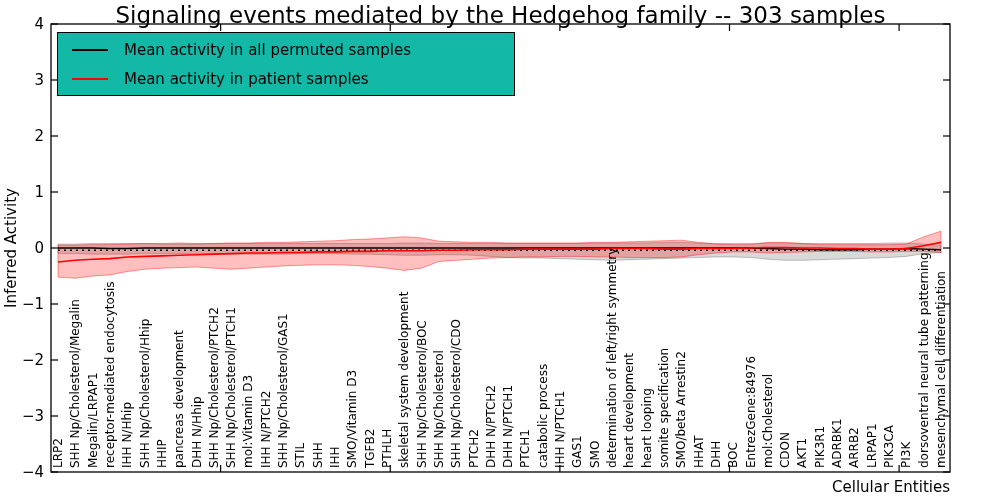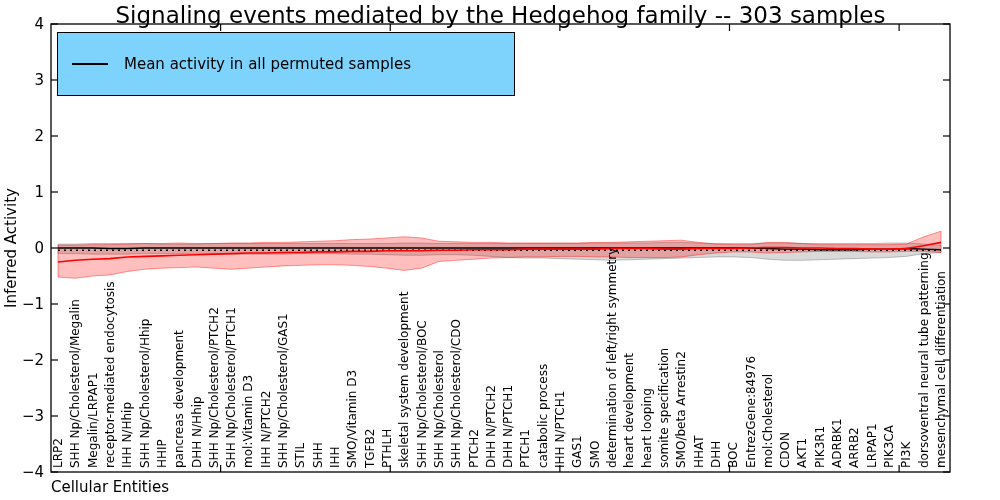--- a/index.html
+++ b/index.html
@@ -9,44 +9,48 @@
   }
   .title{
     position:absolute;top:2px;left:51px;width:899px;text-align:center;
     font-size:23px;white-space:nowrap;
   }
   .ylabel{
     position:absolute;top:248px;left:11px;transform:translate(-50%,-50%) rotate(-90deg);
     font-size:15px;white-space:nowrap;
   }
   .xlabel{
-    position:absolute;top:478px;left:51px;width:899px;text-align:left;font-size:15px;
+    position:absolute;top:478px;left:51px;width:899px;text-align:right;font-size:15px;
   }
   .legend{
     position:absolute;left:57px;top:32px;width:458px;height:64px;
-    border:1.5px solid #000;background:#7dd3fc;box-sizing:border-box;
+    border:1.5px solid #000;background:#14b8a6;box-sizing:border-box;
     display:flex;flex-direction:column;justify-content:center;gap:7px;z-index:5;
   }
   .legend-row{display:flex;align-items:center;height:22px;}
   .lswatch{display:inline-block;width:36px;height:2px;margin-left:14px;flex:0 0 36px;}
   .ltext{margin-left:16px;font-size:15px;white-space:nowrap;}
   svg#plot{position:absolute;left:0;top:0;font-family:"DejaVu Sans","Liberation Sans",sans-serif;}
 </style>
 </head>
 <body>
 
 <div class="figure">
   <div class="title">Signaling events mediated by the Hedgehog family -- 303 samples</div>
   <div class="ylabel">Inferred Activity</div>
   <div class="xlabel">Cellular Entities</div>
 
   <div class="legend">
     <div class="legend-row">
       <span class="lswatch" style="background: rgb(0, 0, 0);"></span>
       <span class="ltext">Mean activity in all permuted samples</span>
+    </div>
+    <div class="legend-row">
+      <span class="lswatch" style="background: rgb(255, 0, 0);"></span>
+      <span class="ltext">Mean activity in patient samples</span>
     </div>
   </div>
 
   <svg id="plot" width="1000" height="500">
       <polygon points="58,244.08 75.31372549019608,244.08 92.62745098039215,243.51999999999998 109.94117647058823,243.51999999999998 127.25490196078431,243.51999999999998 144.5686274509804,243.51999999999998 161.88235294117646,244.08 179.19607843137254,244.08 196.50980392156862,244.08 213.8235294117647,243.51999999999998 231.13725490196077,243.51999999999998 248.45098039215685,243.51999999999998 265.7647058823529,243.51999999999998 283.07843137254906,243.51999999999998 300.3921568627451,243.51999999999998 317.70588235294116,243.51999999999998 335.01960784313724,243.51999999999998 352.3333333333333,243.51999999999998 369.6470588235294,243.51999999999998 386.96078431372547,243.51999999999998 404.27450980392155,242.96 421.5882352941176,242.96 438.9019607843137,243.51999999999998 456.2156862745098,243.51999999999998 473.52941176470586,243.51999999999998 490.84313725490193,243.51999999999998 508.15686274509807,243.51999999999998 525.4705882352941,243.51999999999998 542.7843137254902,243.51999999999998 560.0980392156863,243.51999999999998 577.4117647058823,243.51999999999998 594.7254901960785,242.96 612.0392156862745,242.96 629.3529411764706,242.96 646.6666666666666,242.96 663.9803921568628,242.4 681.2941176470588,242.4 698.6078431372549,242.96 715.9215686274509,243.51999999999998 733.2352941176471,243.51999999999998 750.5490196078431,243.51999999999998 767.8627450980392,242.96 785.1764705882352,242.96 802.4901960784314,243.51999999999998 819.8039215686274,243.51999999999998 837.1176470588235,243.51999999999998 854.4313725490196,243.51999999999998 871.7450980392157,243.51999999999998 889.0588235294117,242.96 906.3725490196078,242.96 923.6862745098039,244.08 941,245.20000000000002 941,252.48000000000002 923.6862745098039,253.59999999999997 906.3725490196078,256.40000000000003 889.0588235294117,257.52 871.7450980392157,258.08 854.4313725490196,258.64 837.1176470588235,259.20000000000005 819.8039215686274,259.76 802.4901960784314,260.32 785.1764705882352,260.32 767.8627450980392,259.20000000000005 750.5490196078431,257.52 733.2352941176471,256.96000000000004 715.9215686274509,256.96000000000004 698.6078431372549,257.52 681.2941176470588,258.08 663.9803921568628,258.64 646.6666666666666,259.20000000000005 629.3529411764706,259.76 612.0392156862745,260.32 594.7254901960785,259.76 577.4117647058823,259.20000000000005 560.0980392156863,258.64 542.7843137254902,258.08 525.4705882352941,258.08 508.15686274509807,257.52 490.84313725490193,256.40000000000003 473.52941176470586,255.28 456.2156862745098,254.72 438.9019607843137,254.72 421.5882352941176,255.28 404.27450980392155,255.28 386.96078431372547,254.72 369.6470588235294,254.16000000000003 352.3333333333333,254.16000000000003 335.01960784313724,253.59999999999997 317.70588235294116,253.59999999999997 300.3921568627451,253.59999999999997 283.07843137254906,254.16000000000003 265.7647058823529,254.16000000000003 248.45098039215685,254.16000000000003 231.13725490196077,254.16000000000003 213.8235294117647,254.16000000000003 196.50980392156862,253.59999999999997 179.19607843137254,253.59999999999997 161.88235294117646,253.59999999999997 144.5686274509804,253.59999999999997 127.25490196078431,254.16000000000003 109.94117647058823,254.16000000000003 92.62745098039215,254.16000000000003 75.31372549019608,253.59999999999997 58,253.59999999999997" fill="rgba(0,0,0,0.15)" stroke="rgba(0,0,0,0.22)" stroke-width="1"></polygon>
       <polygon points="58,245.20000000000002 75.31372549019608,245.20000000000002 92.62745098039215,244.64 109.94117647058823,244.64 127.25490196078431,244.08 144.5686274509804,243.51999999999998 161.88235294117646,243.51999999999998 179.19607843137254,242.96 196.50980392156862,243.51999999999998 213.8235294117647,243.51999999999998 231.13725490196077,242.96 248.45098039215685,242.96 265.7647058823529,242.4 283.07843137254906,242.4 300.3921568627451,241.84 317.70588235294116,241.28 335.01960784313724,240.72 352.3333333333333,239.6 369.6470588235294,239.04 386.96078431372547,237.92 404.27450980392155,236.79999999999998 421.5882352941176,237.92 438.9019607843137,241.28 456.2156862745098,241.84 473.52941176470586,242.4 490.84313725490193,242.4 508.15686274509807,242.96 525.4705882352941,242.96 542.7843137254902,242.96 560.0980392156863,242.96 577.4117647058823,242.96 594.7254901960785,242.4 612.0392156862745,242.4 629.3529411764706,241.84 646.6666666666666,241.28 663.9803921568628,240.72 681.2941176470588,240.16 698.6078431372549,242.4 715.9215686274509,244.08 733.2352941176471,244.64 750.5490196078431,244.64 767.8627450980392,242.4 785.1764705882352,242.4 802.4901960784314,243.51999999999998 819.8039215686274,244.64 837.1176470588235,244.64 854.4313725490196,244.64 871.7450980392157,244.64 889.0588235294117,244.64 906.3725490196078,244.08 923.6862745098039,236.79999999999998 941,231.20000000000002 941,252.48000000000002 923.6862745098039,251.35999999999999 906.3725490196078,251.35999999999999 889.0588235294117,251.92000000000002 871.7450980392157,251.92000000000002 854.4313725490196,251.35999999999999 837.1176470588235,251.35999999999999 819.8039215686274,251.35999999999999 802.4901960784314,251.92000000000002 785.1764705882352,252.48000000000002 767.8627450980392,253.04 750.5490196078431,251.92000000000002 733.2352941176471,251.92000000000002 715.9215686274509,253.04 698.6078431372549,254.72 681.2941176470588,256.96000000000004 663.9803921568628,257.52 646.6666666666666,257.52 629.3529411764706,257.52 612.0392156862745,256.96000000000004 594.7254901960785,256.96000000000004 577.4117647058823,256.40000000000003 560.0980392156863,256.40000000000003 542.7843137254902,256.96000000000004 525.4705882352941,256.96000000000004 508.15686274509807,257.52 490.84313725490193,258.08 473.52941176470586,259.20000000000005 456.2156862745098,260.32 438.9019607843137,261.44 421.5882352941176,268.16 404.27450980392155,270.40000000000003 386.96078431372547,268.16 369.6470588235294,266.48 352.3333333333333,265.36 335.01960784313724,264.79999999999995 317.70588235294116,264.79999999999995 300.3921568627451,265.36 283.07843137254906,265.92 265.7647058823529,267.03999999999996 248.45098039215685,268.16 231.13725490196077,269.28 213.8235294117647,268.16 196.50980392156862,267.03999999999996 179.19607843137254,267.59999999999997 161.88235294117646,268.16 144.5686274509804,269.28 127.25490196078431,271.52 109.94117647058823,274.88 92.62745098039215,276 75.31372549019608,278.24 58,277.12" fill="rgba(255,0,0,0.25)" stroke="rgba(255,0,0,0.40)" stroke-width="1"></polygon>
       <polyline points="58,248 75.31372549019608,248 92.62745098039215,248 109.94117647058823,248.56 127.25490196078431,248.56 144.5686274509804,248 161.88235294117646,248 179.19607843137254,248 196.50980392156862,248 213.8235294117647,248 231.13725490196077,248 248.45098039215685,248 265.7647058823529,248 283.07843137254906,248 300.3921568627451,248 317.70588235294116,248 335.01960784313724,248 352.3333333333333,248 369.6470588235294,248 386.96078431372547,248 404.27450980392155,248 421.5882352941176,248 438.9019607843137,248 456.2156862745098,248 473.52941176470586,248 490.84313725490193,248 508.15686274509807,248 525.4705882352941,248 542.7843137254902,248 560.0980392156863,248 577.4117647058823,248 594.7254901960785,248 612.0392156862745,248 629.3529411764706,248 646.6666666666666,248 663.9803921568628,248 681.2941176470588,248 698.6078431372549,248 715.9215686274509,248 733.2352941176471,248 750.5490196078431,248 767.8627450980392,248.56 785.1764705882352,249.11999999999998 802.4901960784314,249.11999999999998 819.8039215686274,249.68 837.1176470588235,249.68 854.4313725490196,249.68 871.7450980392157,249.11999999999998 889.0588235294117,249.11999999999998 906.3725490196078,248.56 923.6862745098039,249.11999999999998 941,249.68" fill="none" stroke="#000000" stroke-width="1.4"></polyline>
       <line x1="58" x2="941" y1="250.24" y2="250.24" stroke="#000000" stroke-width="1.5" stroke-dasharray="2 4"></line>
       <polyline points="58,262 75.31372549019608,260.32 92.62745098039215,259.20000000000005 109.94117647058823,258.64 127.25490196078431,256.96000000000004 144.5686274509804,256.40000000000003 161.88235294117646,255.83999999999997 179.19607843137254,255.28 196.50980392156862,254.72 213.8235294117647,254.16000000000003 231.13725490196077,253.59999999999997 248.45098039215685,253.04 265.7647058823529,253.04 283.07843137254906,252.48000000000002 300.3921568627451,252.48000000000002 317.70588235294116,251.92000000000002 335.01960784313724,251.92000000000002 352.3333333333333,251.35999999999999 369.6470588235294,251.35999999999999 386.96078431372547,250.79999999999998 404.27450980392155,250.79999999999998 421.5882352941176,250.79999999999998 438.9019607843137,250.24 456.2156862745098,250.24 473.52941176470586,249.68 490.84313725490193,249.68 508.15686274509807,249.68 525.4705882352941,249.11999999999998 542.7843137254902,249.11999999999998 560.0980392156863,249.11999999999998 577.4117647058823,249.11999999999998 594.7254901960785,249.11999999999998 612.0392156862745,248.56 629.3529411764706,248.56 646.6666666666666,248.56 663.9803921568628,249.11999999999998 681.2941176470588,249.11999999999998 698.6078431372549,248.56 715.9215686274509,248.56 733.2352941176471,248.56 750.5490196078431,248 767.8627450980392,247.44 785.1764705882352,247.44 802.4901960784314,248 819.8039215686274,248 837.1176470588235,248.56 854.4313725490196,248.56 871.7450980392157,249.11999999999998 889.0588235294117,249.11999999999998 906.3725490196078,248.56 923.6862745098039,245.76 941,242.4" fill="none" stroke="#ff0000" stroke-width="1.6"></polyline>
       <rect x="51" y="24" width="899" height="448" fill="none" stroke="#000" stroke-width="1.3"></rect>

